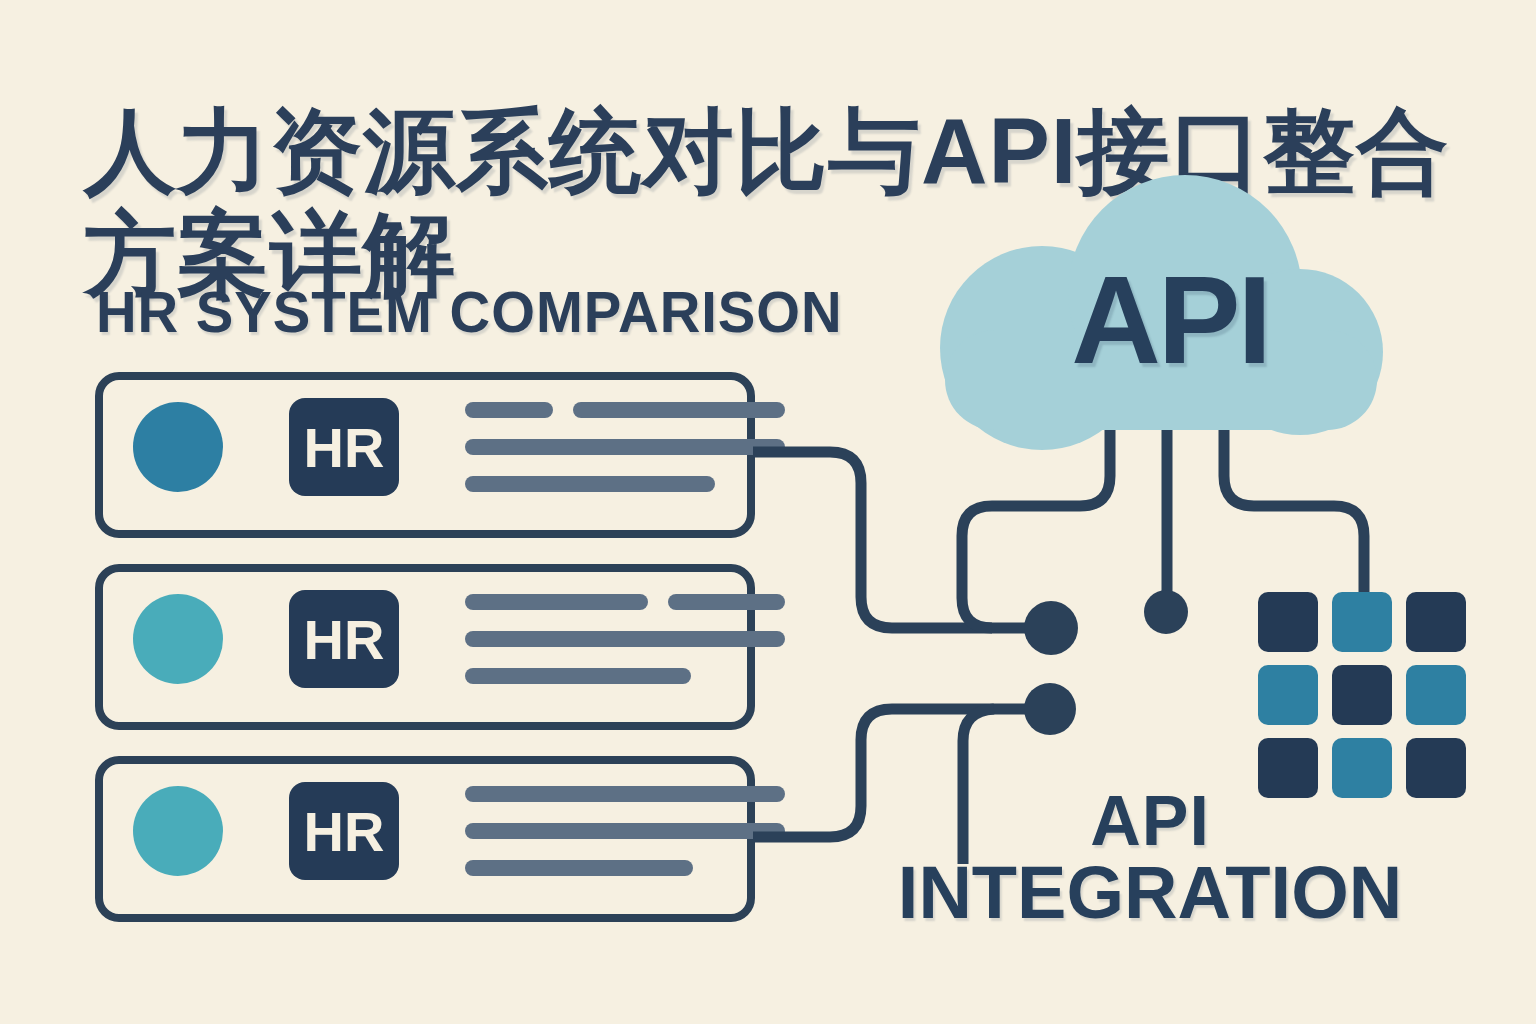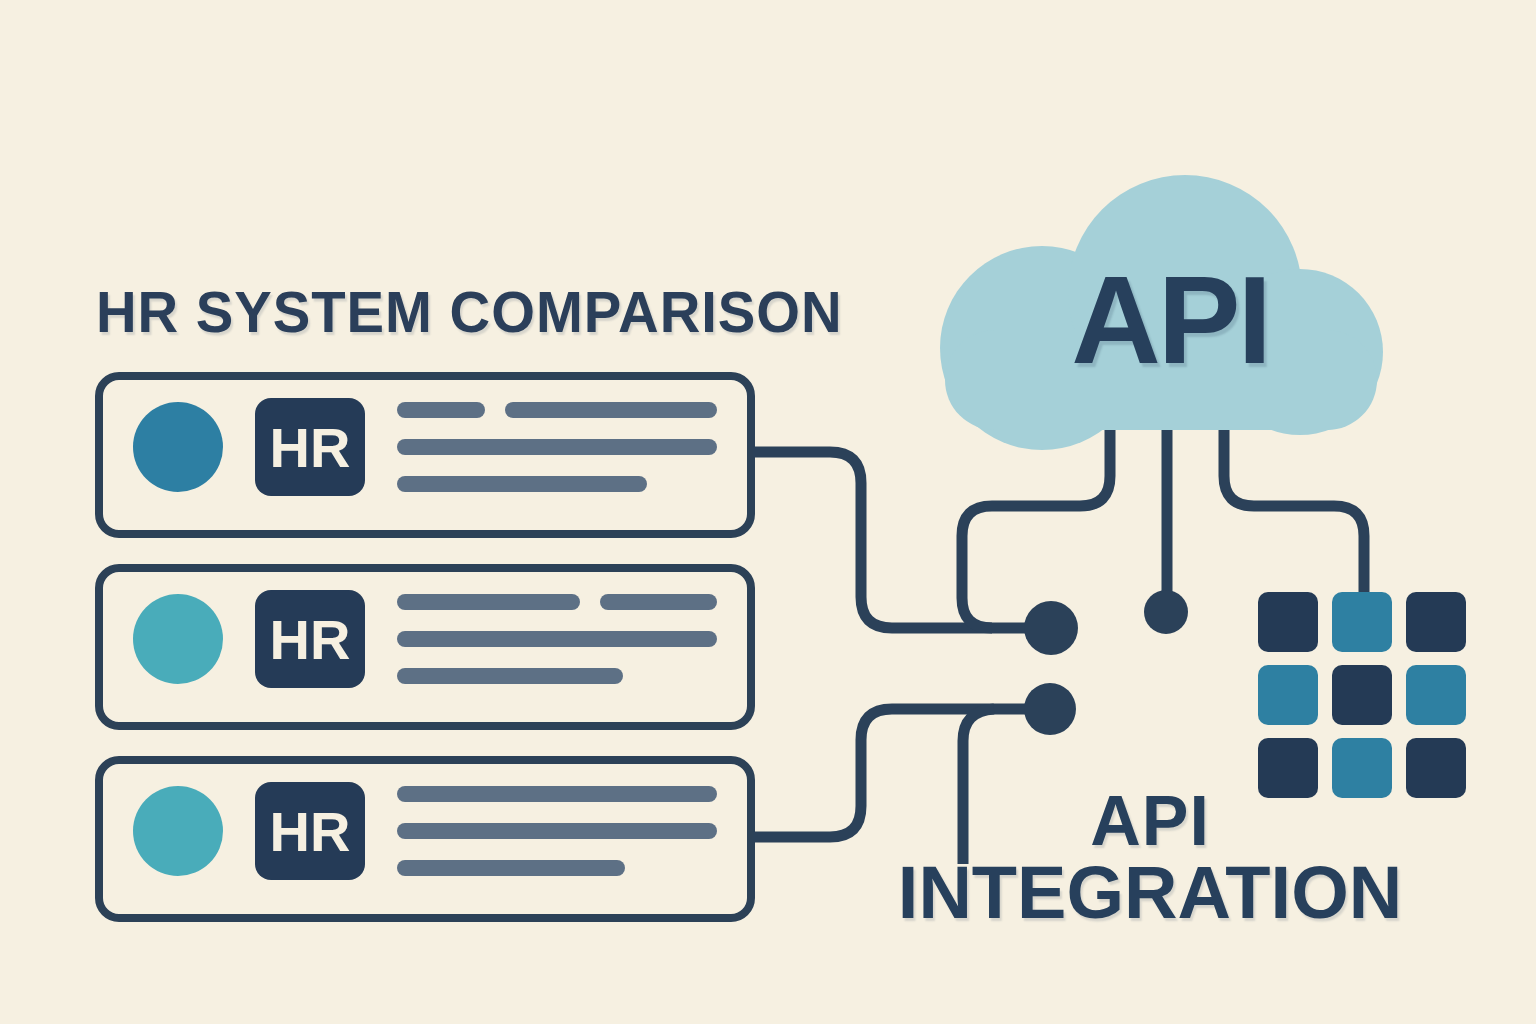--- a/index.html
+++ b/index.html
@@ -27,20 +27,21 @@
   .cards {
     position:absolute; left:95px; top:372px; width:660px;
     display:flex; flex-direction:column; gap:26px;
   }
   .hr-card {
     box-sizing:border-box; height:166px; width:660px;
     border:8px solid #2c4157; border-radius:24px;
     background:#f6f0e1;
     display:flex; align-items:center;
     padding:0 26px 16px 30px;
+    gap:34px;
   }
   .accent-circle { width:90px; height:90px; border-radius:50%; flex:none; }
   .hr-badge {
     width:110px; height:98px; margin-left:32px; flex:none;
     background:#253b57; border-radius:16px;
     color:#f6f0e1; display:flex; align-items:center; justify-content:center;
     font-size:56px; font-weight:bold; letter-spacing:0px;
   }
   .card-lines { display:flex; flex-direction:column; gap:21px; margin-left:32px; }
   .line-row { display:flex; gap:20px; }
@@ -64,20 +65,24 @@
     text-shadow:2px 3px 2px rgba(40,60,90,0.15);
   }
   .integration-label .l1 { display:block; font-size:70px; letter-spacing:1px; }
   .integration-label .l2 { display:block; font-size:74px; letter-spacing:0px; }
 </style>
 </head>
 <body>
 
 <div class="canvas">
 
+  <h1 class="title">
+    <span>人力资源系统对比与API接口整合</span>
+    <span>方案详解</span>
+  </h1>
 
   <div class="section-label">HR SYSTEM COMPARISON</div>
 
   <div class="cards">
       <div class="hr-card">
         <div class="accent-circle" style="background: rgb(45, 127, 163);"></div>
         <div class="hr-badge">HR</div>
         <div class="card-lines">
           <div class="line-row">
             <div class="line-seg" style="width: 88px;"></div>

